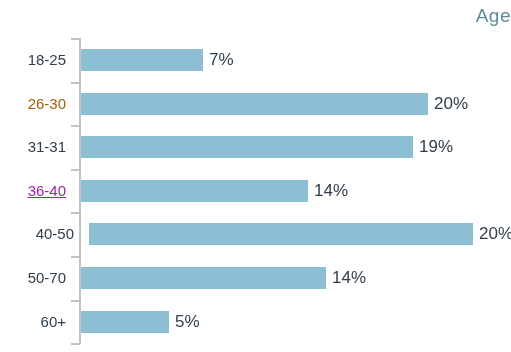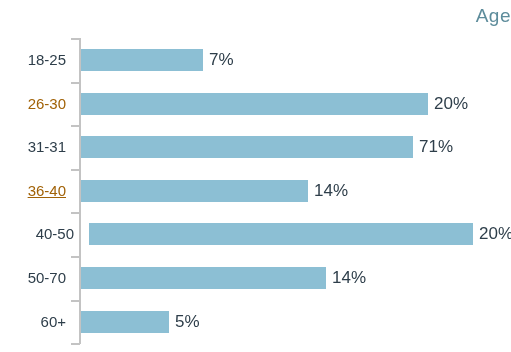--- a/index.html
+++ b/index.html
@@ -131,24 +131,24 @@
           <div class="bar-value" style="left: 209px; color: rgb(46, 62, 74);">7%</div>
         </div>
         <div class="bar-row" style="top: 81.6px;">
           <div class="cat-label" style="color: #a16207;">26-30</div>
           <div class="bar" title="26-30 20%" style="width: 347px; background: rgb(140, 191, 212);"></div>
           <div class="bar-value" style="left: 434px; color: rgb(46, 62, 74);">20%</div>
         </div>
         <div class="bar-row" style="top: 125.2px;">
           <div class="cat-label" style="color: rgb(46, 62, 74);">31-31</div>
           <div class="bar" title="31-35 19%" style="width: 332px; background: rgb(140, 191, 212);"></div>
-          <div class="bar-value" style="left: 419px; color: rgb(46, 62, 74);">71%</div>
+          <div class="bar-value" style="left: 419px; color: rgb(46, 62, 74);">19%</div>
         </div>
         <div class="bar-row" style="top: 168.8px;">
-          <div class="cat-label" style="color: #a16207; text-decoration: underline;">36-40</div>
+          <div class="cat-label" style="color: #a21caf; text-decoration: underline;">36-40</div>
           <div class="bar" title="36-40 14%" style="width: 227px; background: rgb(140, 191, 212);"></div>
           <div class="bar-value" style="left: 314px; color: rgb(46, 62, 74);">14%</div>
         </div>
         <div class="bar-row" style="top: 212.4px; margin-left: 8px;">
           <div class="cat-label" style="color: rgb(46, 62, 74);">40-50</div>
           <div class="bar" title="40-50 20%" style="width: 384px; background: rgb(140, 191, 212);"></div>
           <div class="bar-value" style="left: 471px; color: rgb(46, 62, 74);">20%</div>
         </div>
         <div class="bar-row" style="top: 256px;">
           <div class="cat-label" style="color: rgb(46, 62, 74);">50-70</div>

